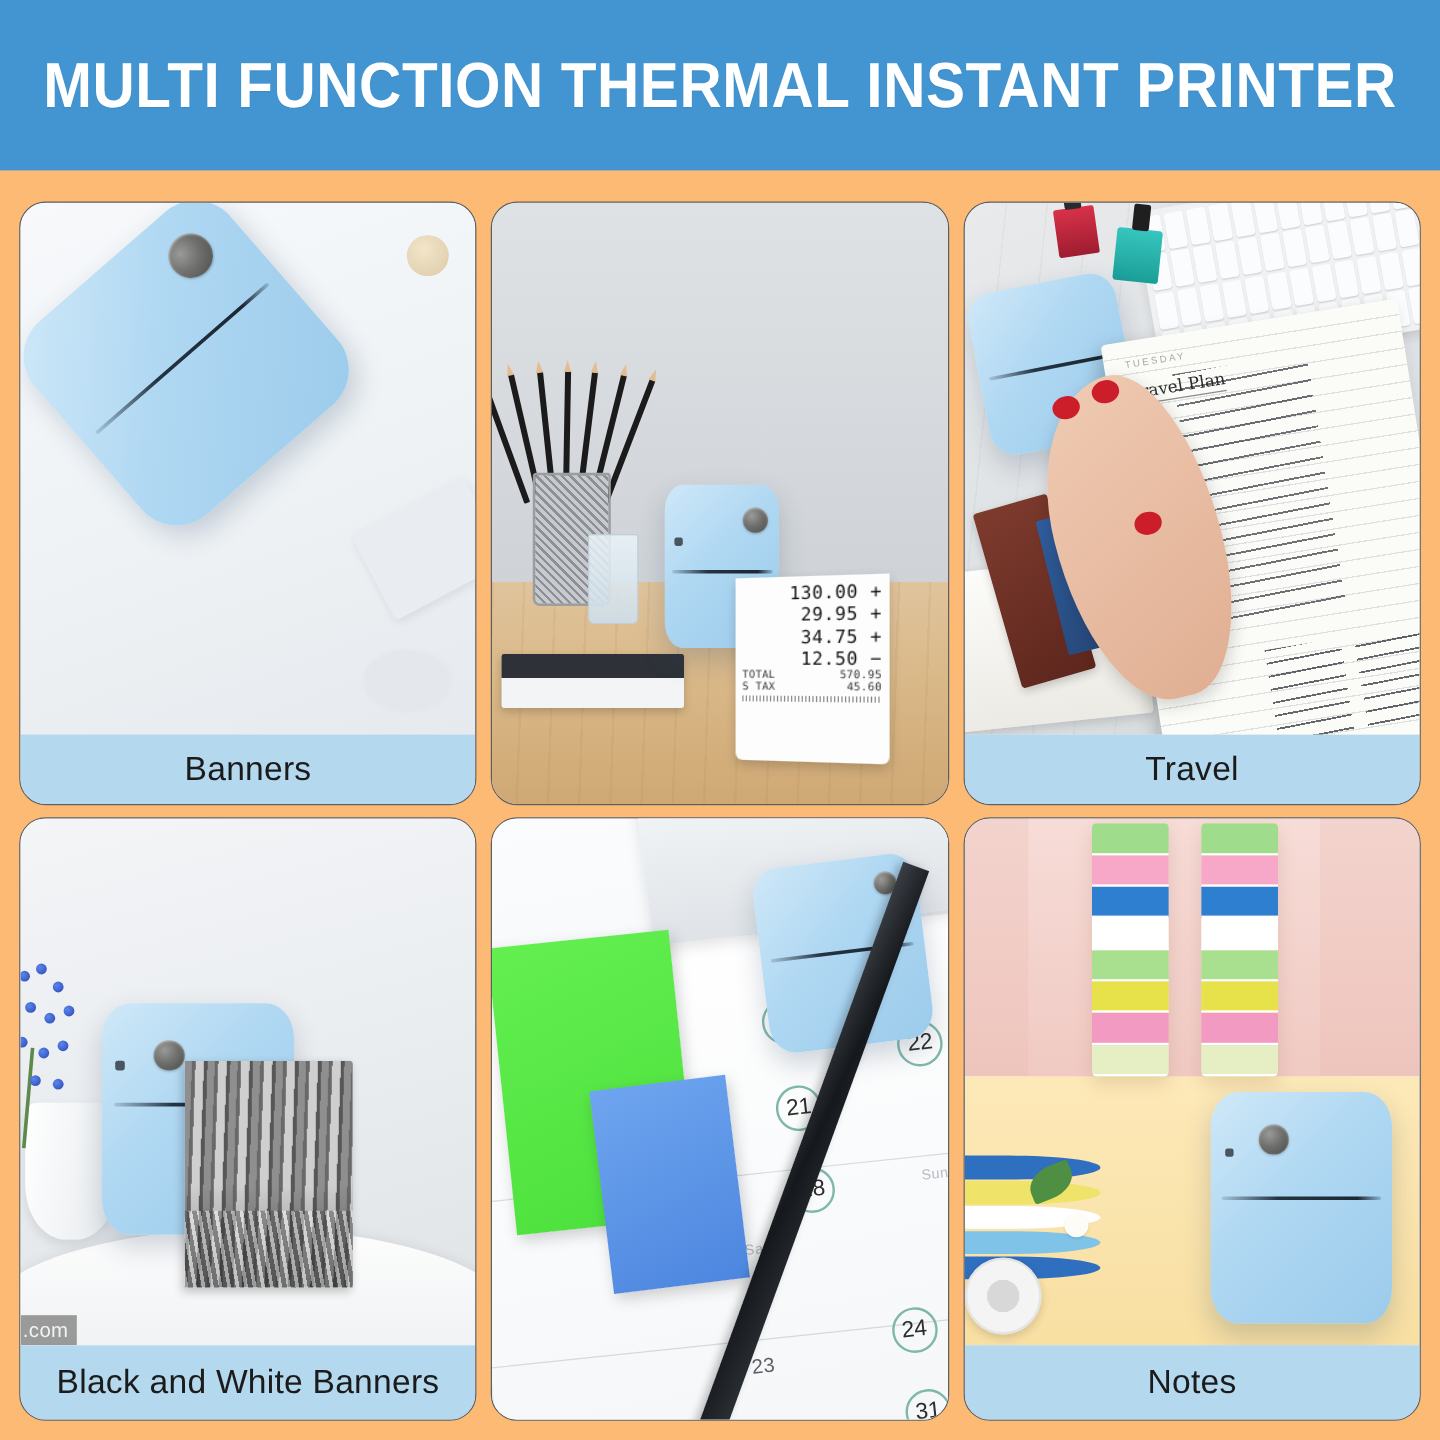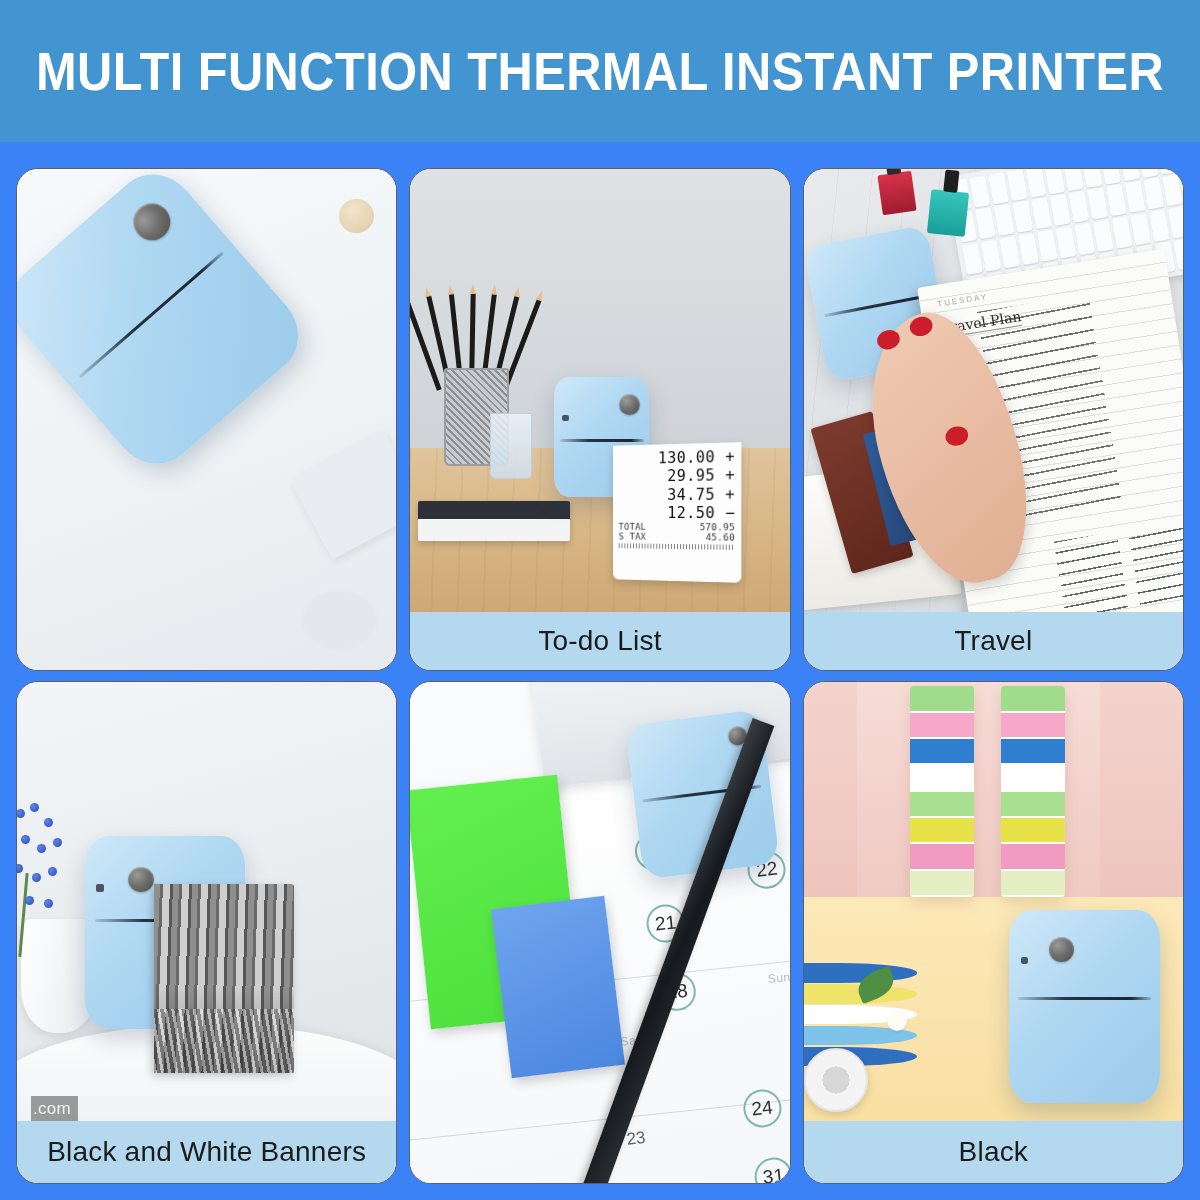--- a/index.html
+++ b/index.html
@@ -13,21 +13,21 @@
 
   body {
     font-family: "Liberation Sans", sans-serif;
     background: #f2f7fc;
   }
 
   .page {
     position: relative;
     width: 1200px;
     height: 1200px;
-    background: #3b82f6;
+    background: #fdba74;
   }
 
   
   .header {
     position: absolute;
     top: 0; left: 0;
     width: 1200px;
     height: 142px;
     background: #4295d1;
     display: flex;
@@ -409,21 +409,21 @@
     box-shadow: -2px 3px 8px rgba(0,0,0,.22);
     border-radius: 0 3px 3px 0;
   }
   .c4-photo::after{
     content:""; position:absolute; left:0; right:0; bottom:0; height:34%;
     background:
       repeating-linear-gradient(80deg, rgba(255,255,255,.55) 0 3px, rgba(70,70,70,.55) 3px 7px);
     opacity:.75;
   }
   .c4-watermark {
-    position:absolute; left:14px; bottom:0;
+    position:absolute; left:0; bottom:0;
     background: rgba(128,128,128,0.78);
     color:#f2f2f2;
     font-size:17px;
     padding:3px 7px 2px 2px;
     letter-spacing:.3px;
   }
 
   
   .c5-bg { position:absolute; inset:0; background:linear-gradient(170deg,#fbfcfd,#eef1f4); }
   .c5-laptop {
@@ -562,20 +562,21 @@
       <div class="card-scene">
         <div class="c1-bg"></div>
         <div class="c1-dot"></div>
         <div class="c1-kbd"></div>
         <div class="c1-mouse"></div>
         <div class="printer c1-printer">
           <div class="lid-line"></div>
           <div class="pwr"></div>
         </div>
       </div>
+      <div class="card-caption">Banners</div>
     </div>
 
     <div class="card">
       <div class="card-scene">
         <div class="c2-wall"></div>
         <div class="c2-desk"></div>
         <div class="c2-pencils">
           <i style="left:4%;transform:rotate(-20deg)"></i>
           <i style="left:16%;transform:rotate(-13deg)"></i>
           <i style="left:28%;transform:rotate(-6deg)"></i>
@@ -601,21 +602,20 @@
             <span>TOTAL</span>
             <span>570.95</span>
           </div>
           <div class="rf">
             <span>S TAX</span>
             <span>45.60</span>
           </div>
           <div class="barcode"></div>
         </div>
       </div>
-      <div class="card-caption">To-do List</div>
     </div>
 
     <div class="card">
       <div class="card-scene">
         <div class="c3-bg"></div>
         <div class="c3-keyboard">
           <i></i>
             <i></i>
             <i></i>
             <i></i>
@@ -782,17 +782,17 @@
         <div class="c6-leaf"></div>
         <div class="c6-flower">
           <i></i>
         </div>
         <div class="printer c6-printer">
           <div class="lid-line"></div>
           <div class="pwr"></div>
           <div class="led"></div>
         </div>
       </div>
-      <div class="card-caption">Black</div>
+      <div class="card-caption">Notes</div>
     </div>
 
   </div>
 </div>
 
 </body></html>

